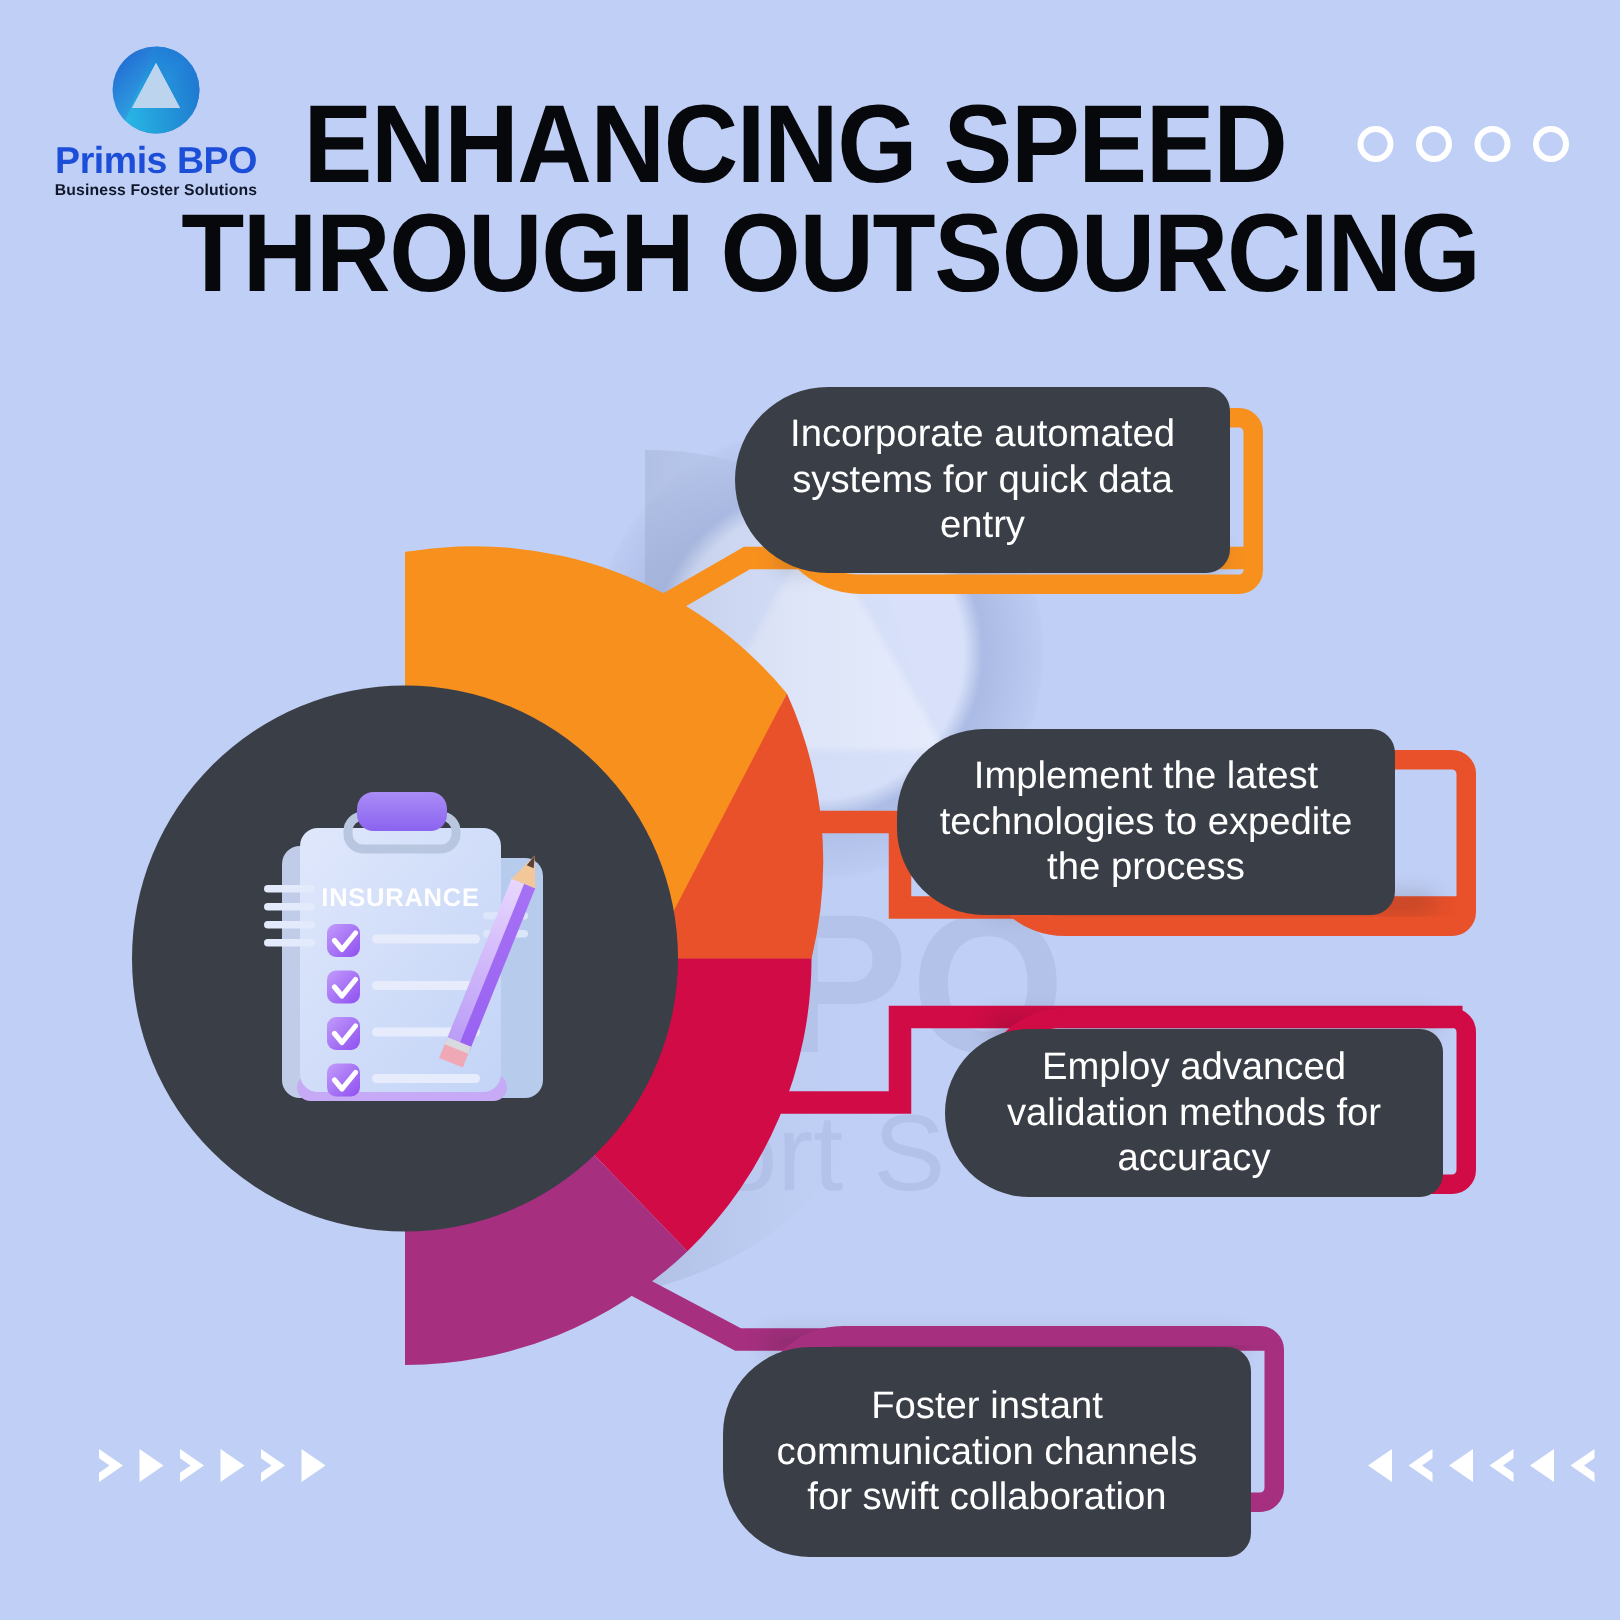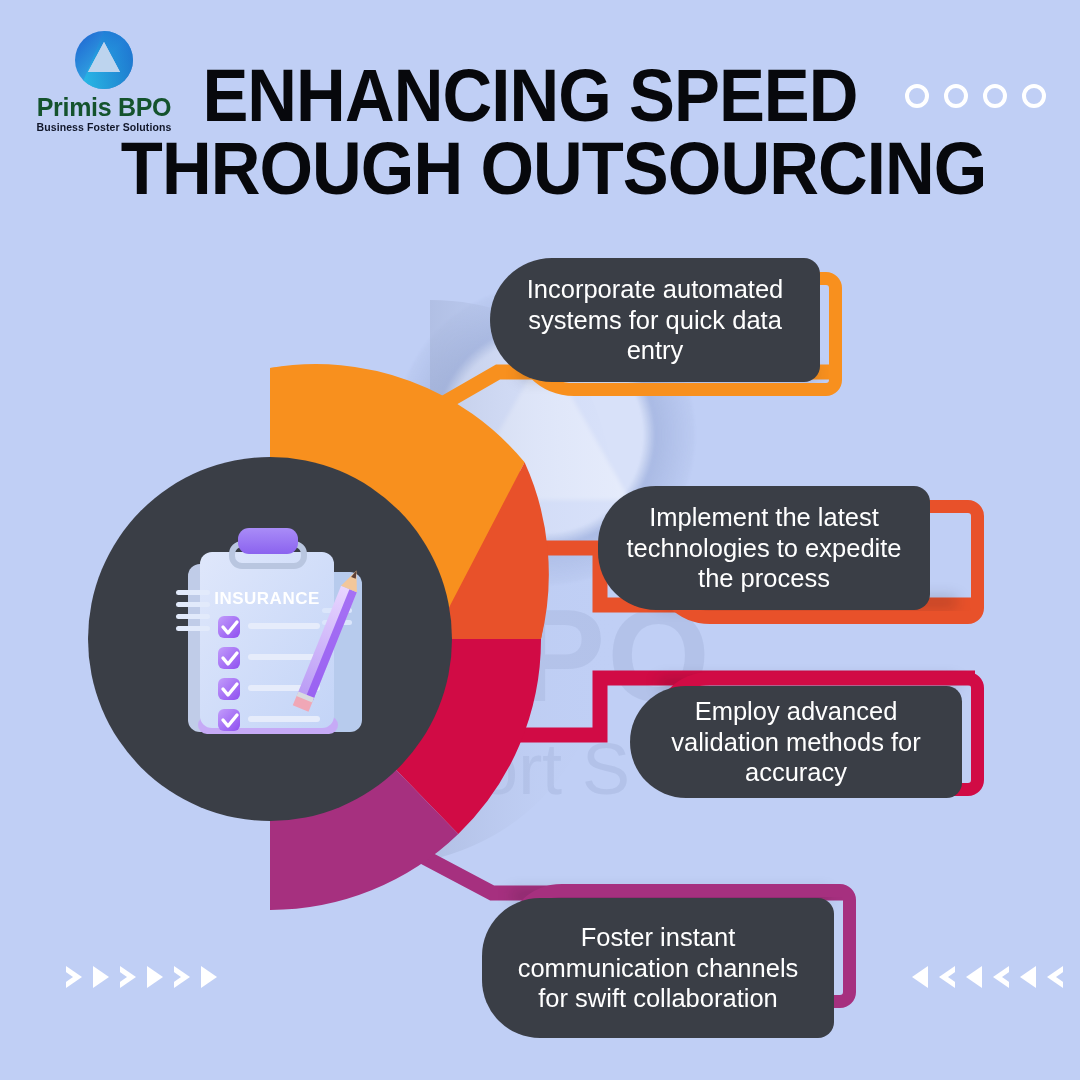--- a/index.html
+++ b/index.html
@@ -38,21 +38,21 @@
     position:absolute; left:398px; top:728px;
     font-size:72px; font-weight:400;
     color:rgba(150,165,205,0.30);
     white-space:nowrap;
   }
 
   
   .logo { position:absolute; left:24px; top:28px; width:160px; }
   .logo-mark { width:64px; height:64px; margin:0 auto; display:block; }
   .logo-name {
-    text-align:center; font-size:25px; font-weight:700; color:#14532d;
+    text-align:center; font-size:25px; font-weight:700; color:#1d4ed8;
     letter-spacing:-0.3px; margin-top:2px; line-height:1.05;
   }
   .logo-tag {
     text-align:center; font-size:10.5px; font-weight:600; color:#11172a;
     letter-spacing:0.1px; margin-top:1px;
   }
 
   
   .title {
     position:absolute; left:90px; top:60px; width:880px;

